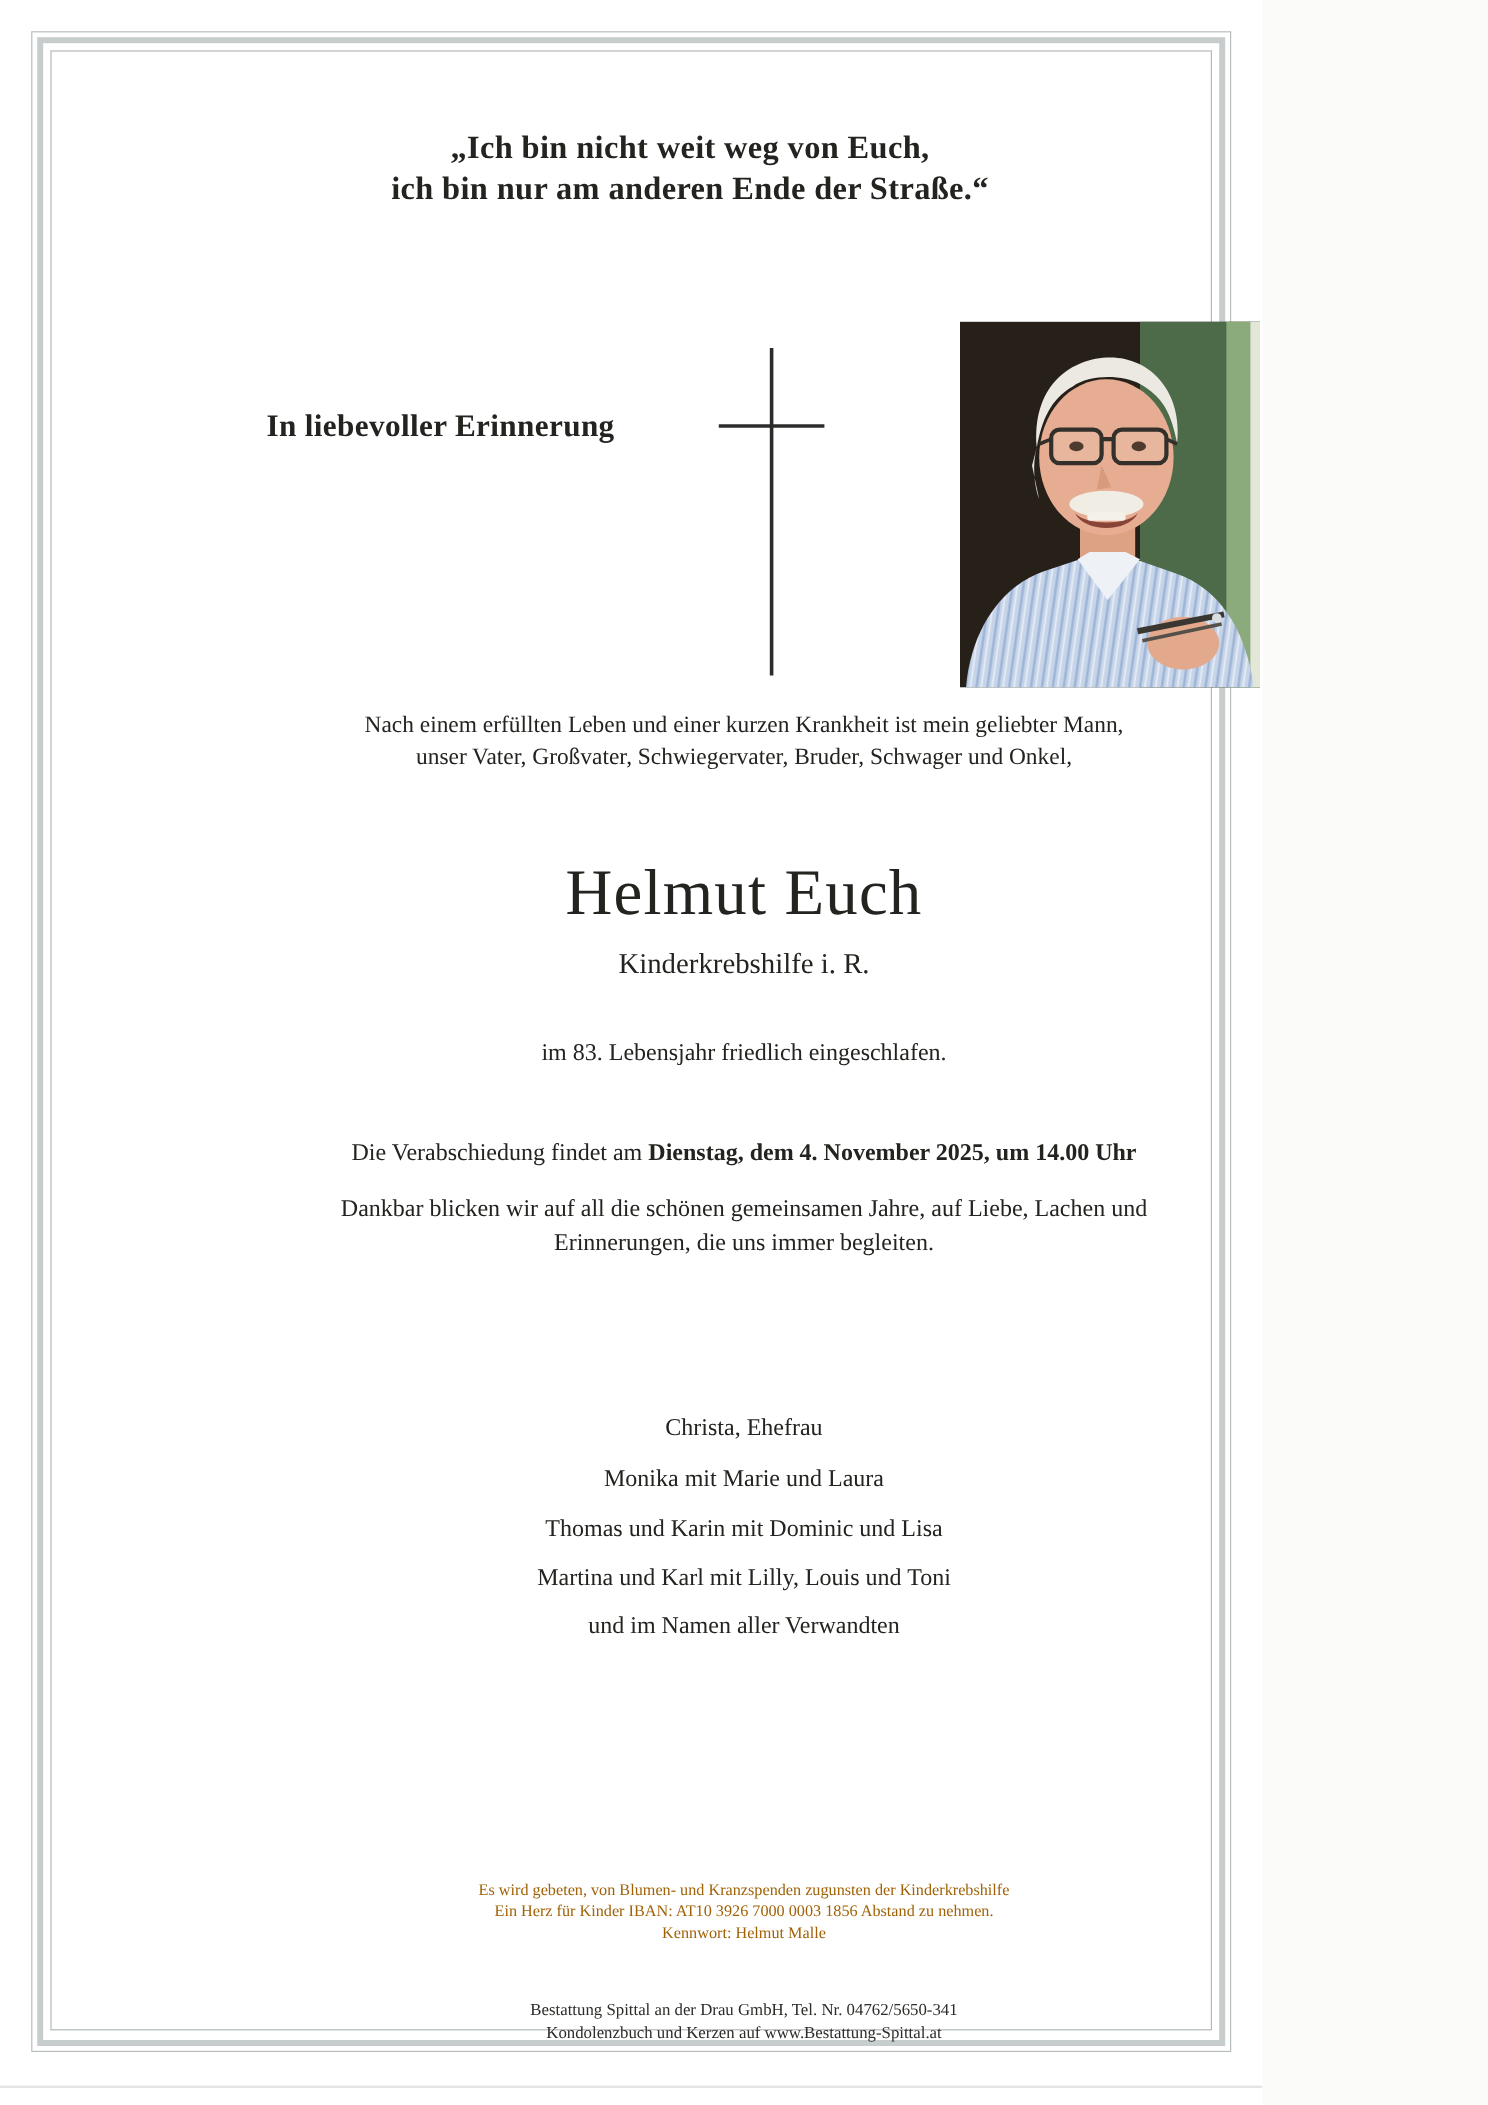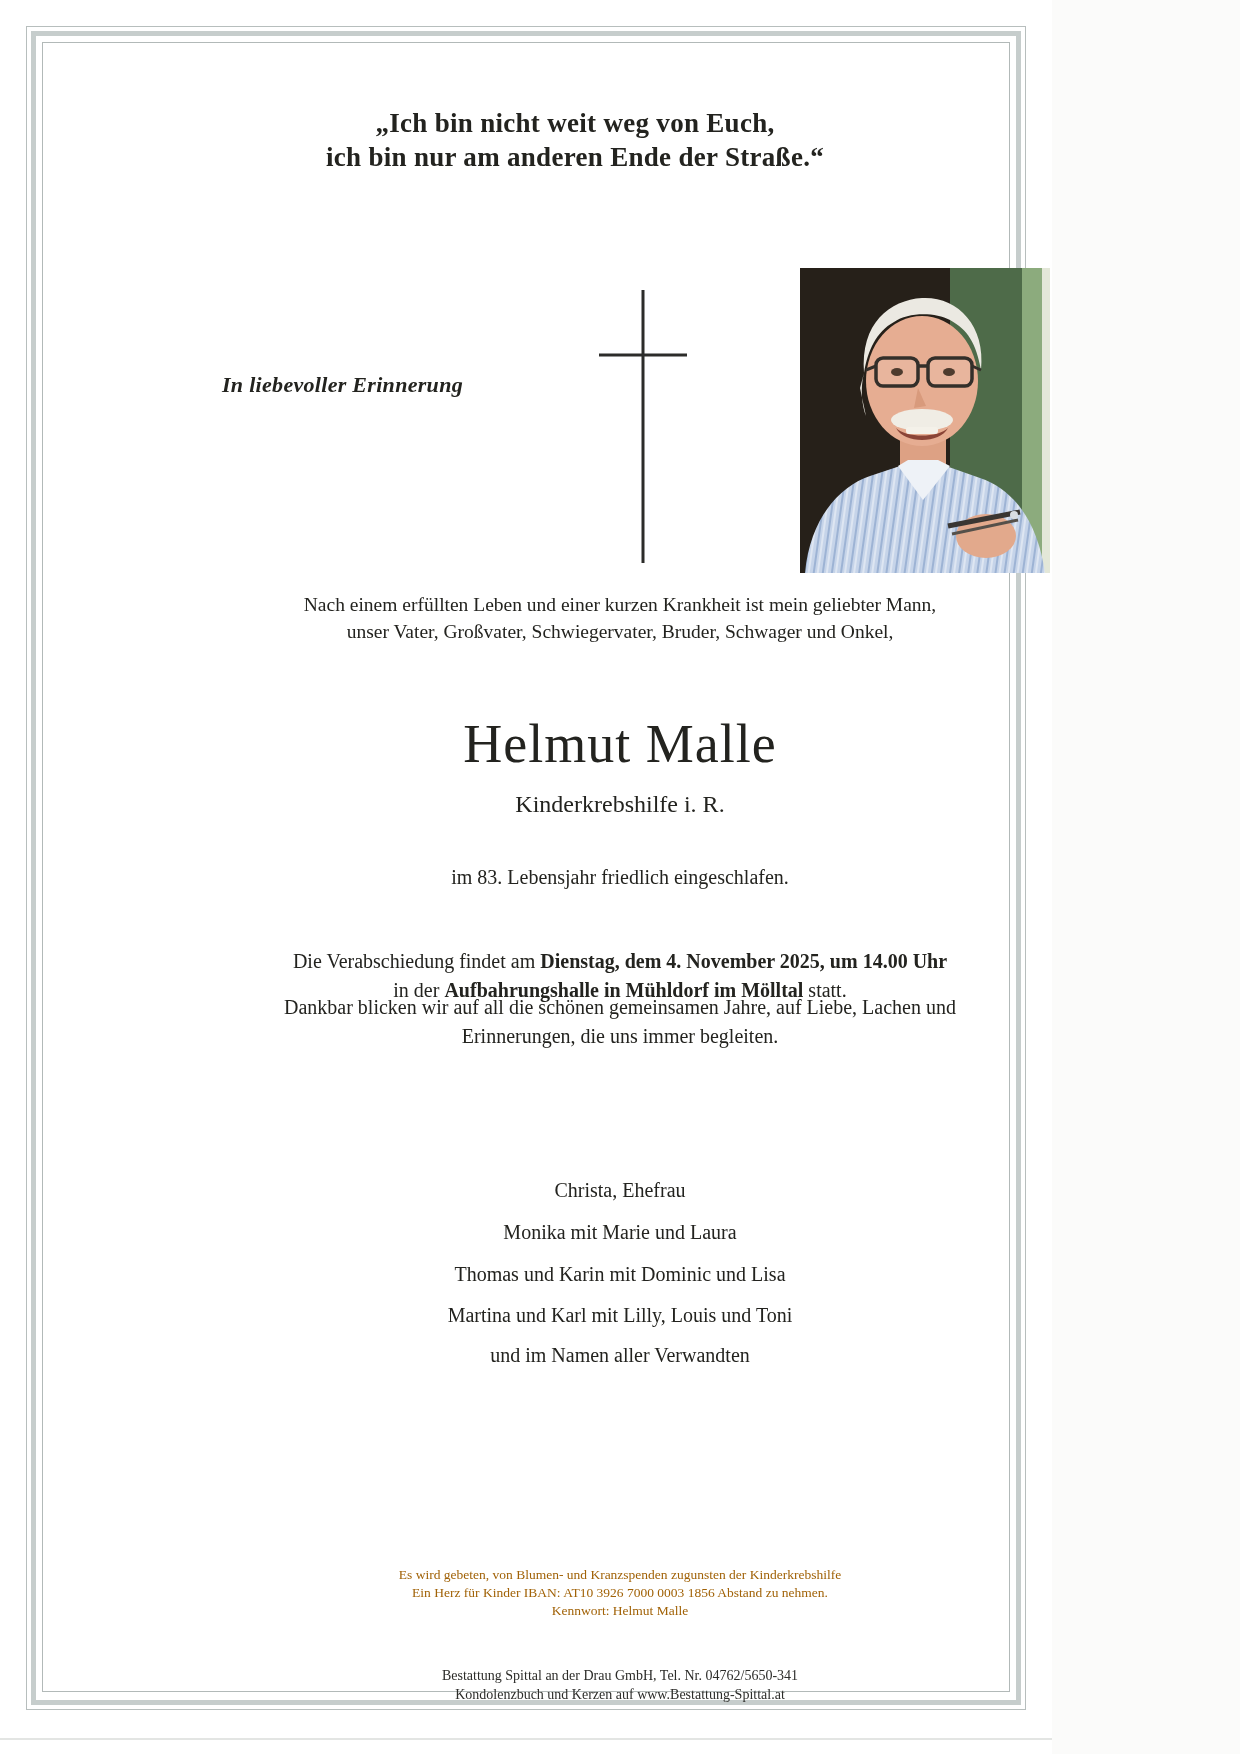--- a/index.html
+++ b/index.html
@@ -14,21 +14,21 @@
   
   .frame-outer{position:absolute;left:26px;right:26px;top:26px;bottom:44px;border:1px solid #b7bebd;pointer-events:none;}
   .frame-mid{position:absolute;left:31px;right:31px;top:31px;bottom:49px;border:5px solid #c6cdcc;pointer-events:none;}
   .frame-inner{position:absolute;left:42px;right:42px;top:42px;bottom:62px;border:1px solid #b2b9b8;pointer-events:none;}
   .scan-edge{position:absolute;left:0;top:1738px;width:100%;height:2px;background:#e3e5e3;}
 
   .abs{position:absolute;}
   .center{left:0;width:1240px;text-align:center;}
 
   .quote{top:106px;left:0;width:1150px;text-align:center;font-weight:bold;font-size:27px;line-height:34px;letter-spacing:.3px;}
-  .memorial-label{left:222px;top:372px;font-weight:bold;font-size:22px;letter-spacing:.3px;font-style:italic;}
+  .memorial-label{left:222px;top:340px;font-weight:bold;font-size:26px;letter-spacing:.3px;}
 
   .cross{left:598px;top:288px;width:90px;height:277px;}
   .photo{left:800px;top:268px;width:250px;height:305px;}
 
   .intro{top:591px;font-size:19.5px;line-height:27px;}
   .name{top:713px;font-size:54px;letter-spacing:1px;}
   .title{top:791px;font-size:24px;}
   .age{top:866px;font-size:20px;}
   .farewell{top:947px;font-size:20px;line-height:29px;}
   .thanks{top:993px;font-size:20px;line-height:29px;}
@@ -100,27 +100,26 @@
       <line x1="152" y1="266" x2="218" y2="252" stroke="#55504a" stroke-width="3"></line>
       <circle cx="214" cy="247" r="4" fill="#d9dde2"></circle>
     </svg>
   </div>
 
   <div class="abs center intro">
     <div>Nach einem erfüllten Leben und einer kurzen Krankheit ist mein geliebter Mann,</div>
     <div>unser Vater, Großvater, Schwiegervater, Bruder, Schwager und Onkel,</div>
   </div>
 
-  <div class="abs center name">Helmut Malle</div>
+  <div class="abs center name">Helmut Euch</div>
   <div class="abs center title">Kinderkrebshilfe i. R.</div>
   <div class="abs center age">im 83. Lebensjahr friedlich eingeschlafen.</div>
 
   <div class="abs center farewell">
     <div><span>Die Verabschiedung findet am </span><b>Dienstag, dem 4. November 2025, um 14.00 Uhr</b></div>
-    <div><span>in der </span><b>Aufbahrungshalle in Mühldorf im Mölltal</b><span> statt.</span></div>
   </div>
 
   <div class="abs center thanks">
     <div>Dankbar blicken wir auf all die schönen gemeinsamen Jahre, auf Liebe, Lachen und</div>
     <div>Erinnerungen, die uns immer begleiten.</div>
   </div>
 
 
   <div class="abs center mourner m0">Christa, Ehefrau</div>
   <div class="abs center mourner m1">Monika mit Marie und Laura</div>

